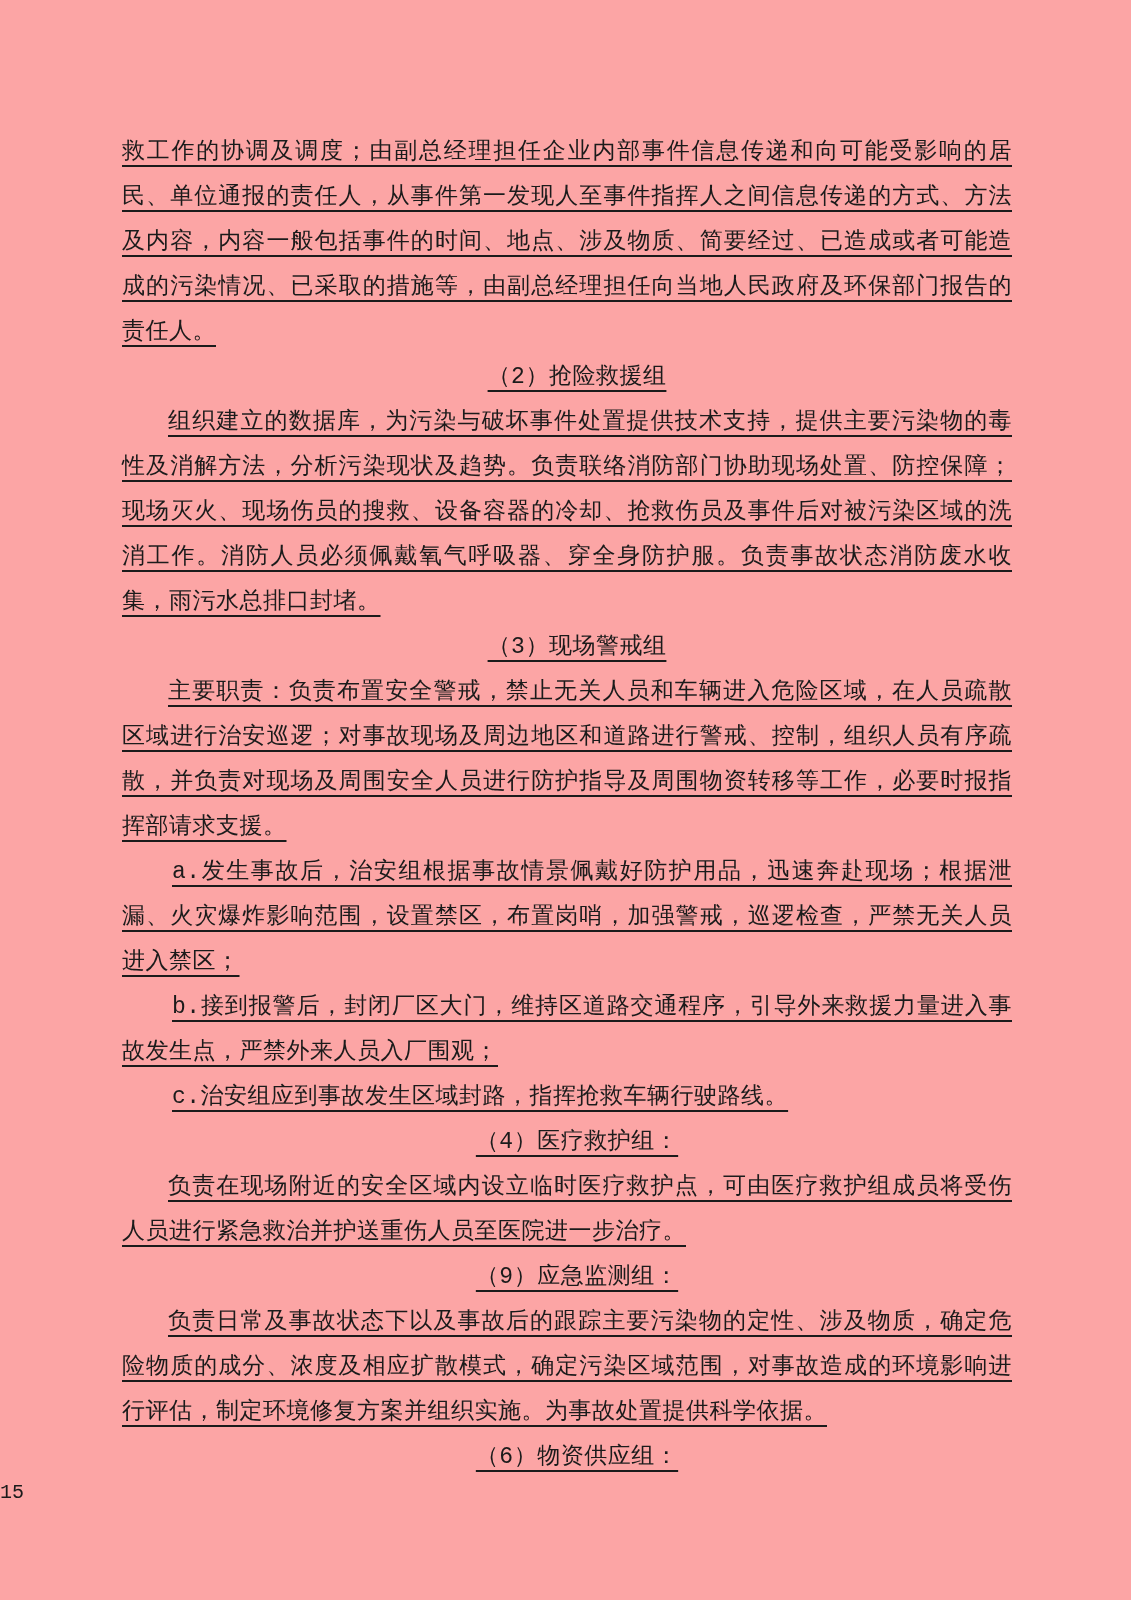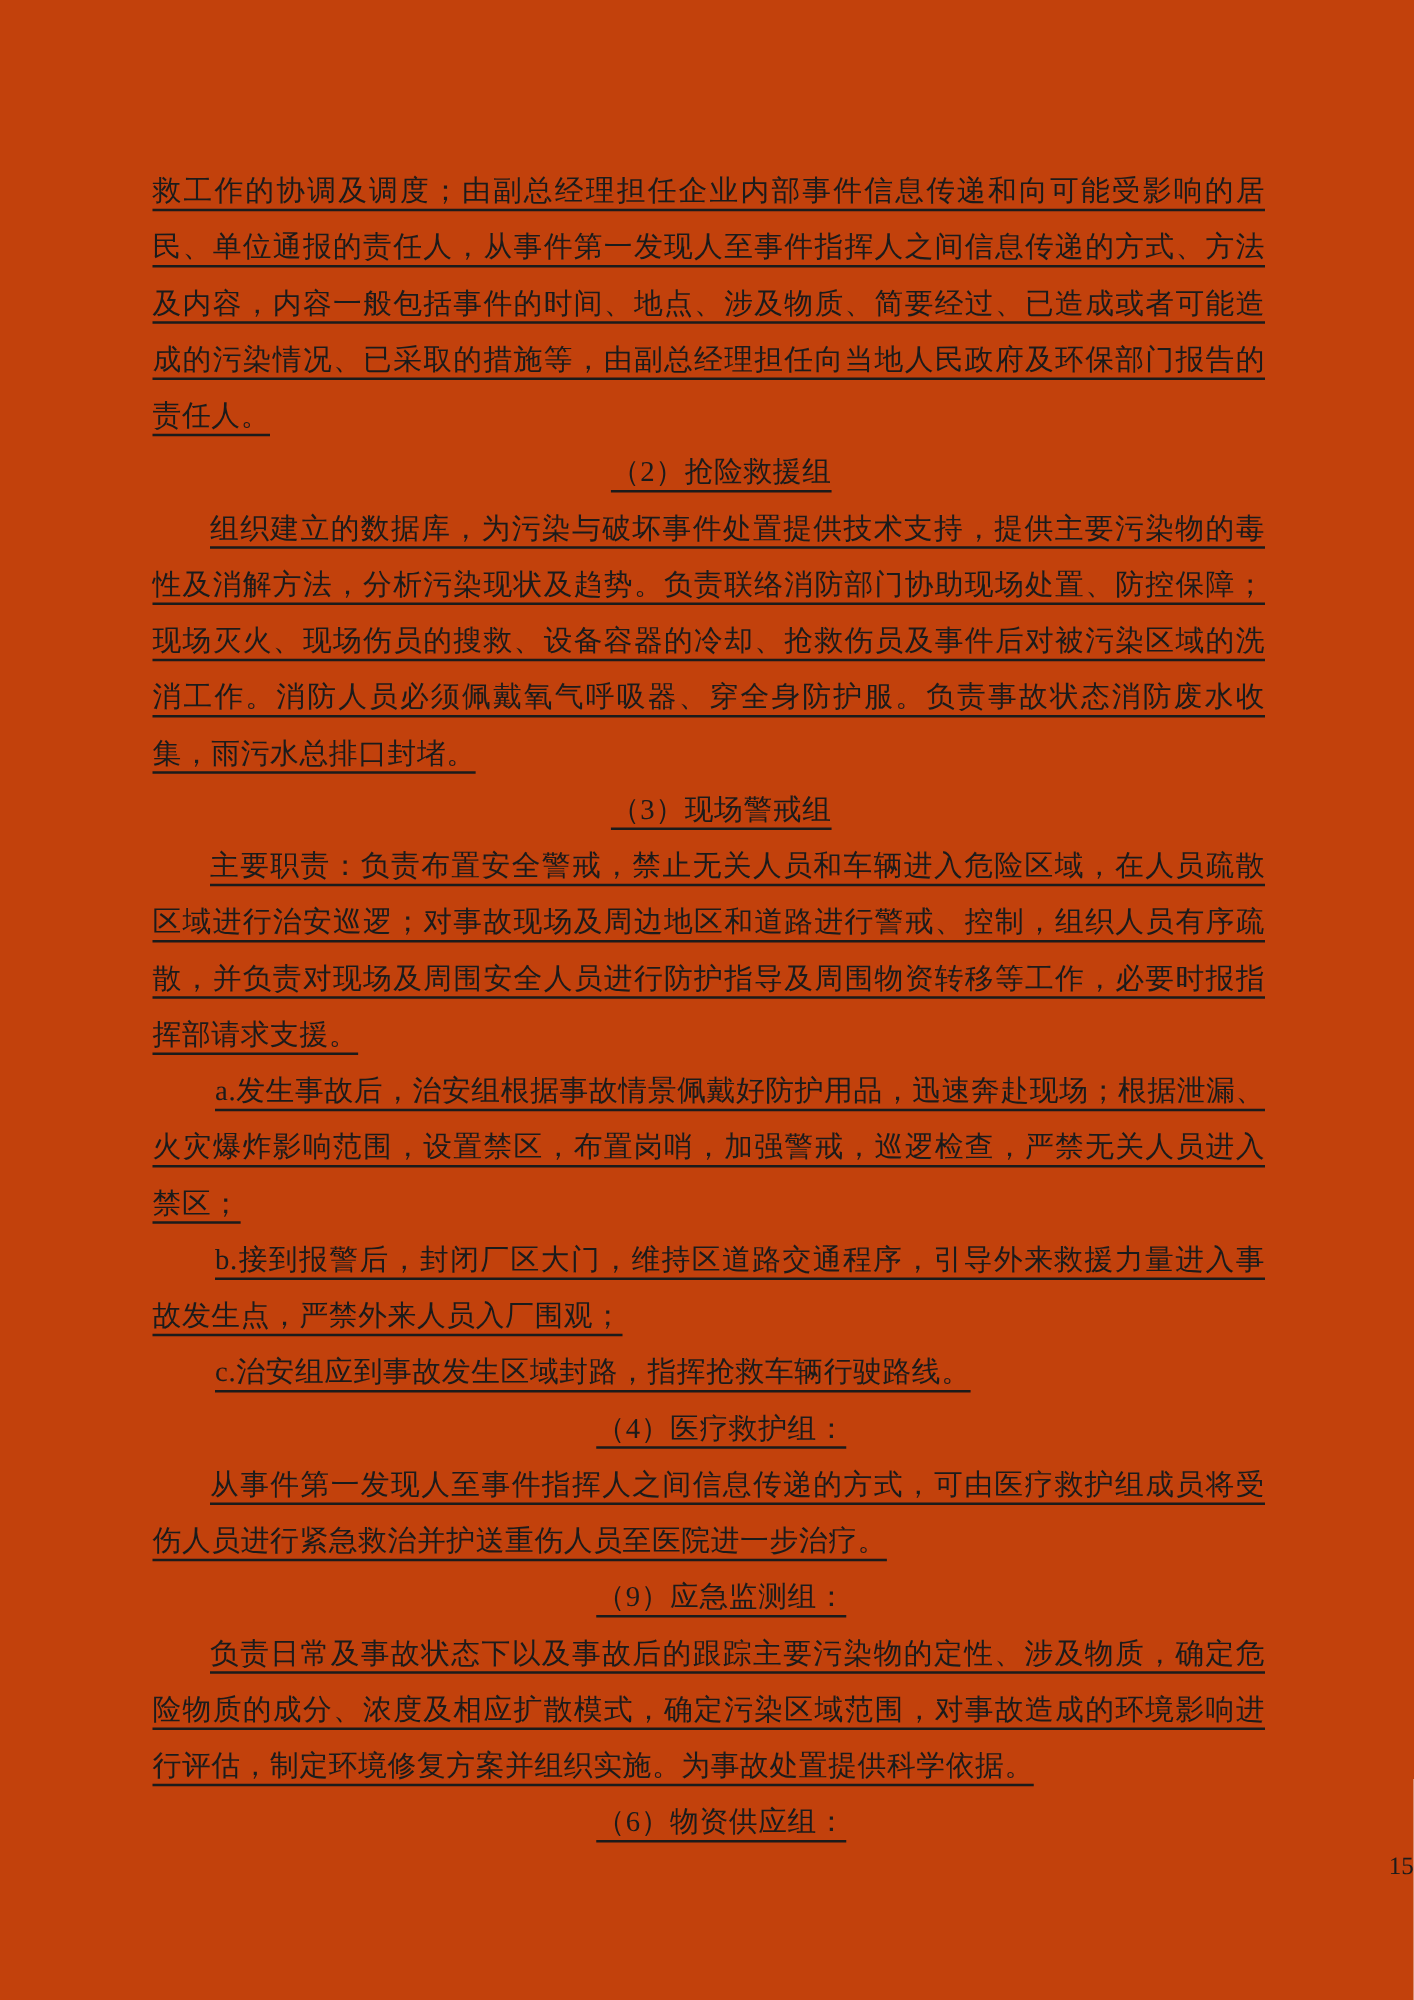--- a/index.html
+++ b/index.html
@@ -4,23 +4,23 @@
 <style>
   html, body {
     margin: 0;
     padding: 0;
     background: #ffffff;
   }
   .page {
     position: relative;
     width: 1131px;
     height: 1600px;
-    background: #c2410c;
+    background: #fca5a5;
     overflow: hidden;
-    font-family: Liberation Serif, serif;
+    font-family: Liberation Mono, monospace;
     color: #1b1b1b;
   }
   .doc-body {
     position: absolute;
     left: 122px;
     top: 130px;
     width: 890px;
   }
   .block {
     margin: 0;
@@ -46,39 +46,39 @@
   }
   .block.heading {
     text-indent: 20px;
     text-align: center;
   }
   .page-number {
     position: absolute;
     top: 1478px;
     left: 0;
     width: 100%;
-    text-align: right;
+    text-align: left;
     font-size: 20px;
     line-height: 30px;
     color: #1b1b1b;
   }
 </style>
 </head>
 <body>
 
 <div class="page">
   <div class="doc-body" id="doc-body">
       <p class="block paragraph-continuation">救工作的协调及调度；由副总经理担任企业内部事件信息传递和向可能受影响的居民、单位通报的责任人，从事件第一发现人至事件指挥人之间信息传递的方式、方法及内容，内容一般包括事件的时间、地点、涉及物质、简要经过、已造成或者可能造成的污染情况、已采取的措施等，由副总经理担任向当地人民政府及环保部门报告的责任人。</p>
       <p class="block heading">（2）抢险救援组</p>
       <p class="block paragraph">组织建立的数据库，为污染与破坏事件处置提供技术支持，提供主要污染物的毒性及消解方法，分析污染现状及趋势。负责联络消防部门协助现场处置、防控保障；现场灭火、现场伤员的搜救、设备容器的冷却、抢救伤员及事件后对被污染区域的洗消工作。消防人员必须佩戴氧气呼吸器、穿全身防护服。负责事故状态消防废水收集，雨污水总排口封堵。</p>
       <p class="block heading">（3）现场警戒组</p>
       <p class="block paragraph">主要职责：负责布置安全警戒，禁止无关人员和车辆进入危险区域，在人员疏散区域进行治安巡逻；对事故现场及周边地区和道路进行警戒、控制，组织人员有序疏散，并负责对现场及周围安全人员进行防护指导及周围物资转移等工作，必要时报指挥部请求支援。</p>
       <p class="block list-item">a.发生事故后，治安组根据事故情景佩戴好防护用品，迅速奔赴现场；根据泄漏、火灾爆炸影响范围，设置禁区，布置岗哨，加强警戒，巡逻检查，严禁无关人员进入禁区；</p>
       <p class="block list-item">b.接到报警后，封闭厂区大门，维持区道路交通程序，引导外来救援力量进入事故发生点，严禁外来人员入厂围观；</p>
       <p class="block list-item">c.治安组应到事故发生区域封路，指挥抢救车辆行驶路线。</p>
       <p class="block heading">（4）医疗救护组：</p>
-      <p class="block paragraph">从事件第一发现人至事件指挥人之间信息传递的方式，可由医疗救护组成员将受伤人员进行紧急救治并护送重伤人员至医院进一步治疗。</p>
+      <p class="block paragraph">负责在现场附近的安全区域内设立临时医疗救护点，可由医疗救护组成员将受伤人员进行紧急救治并护送重伤人员至医院进一步治疗。</p>
       <p class="block heading">（9）应急监测组：</p>
       <p class="block paragraph">负责日常及事故状态下以及事故后的跟踪主要污染物的定性、涉及物质，确定危险物质的成分、浓度及相应扩散模式，确定污染区域范围，对事故造成的环境影响进行评估，制定环境修复方案并组织实施。为事故处置提供科学依据。</p>
       <p class="block heading">（6）物资供应组：</p>
     </div>
   <div class="page-number">15</div>
 </div>
 
 </body></html>

